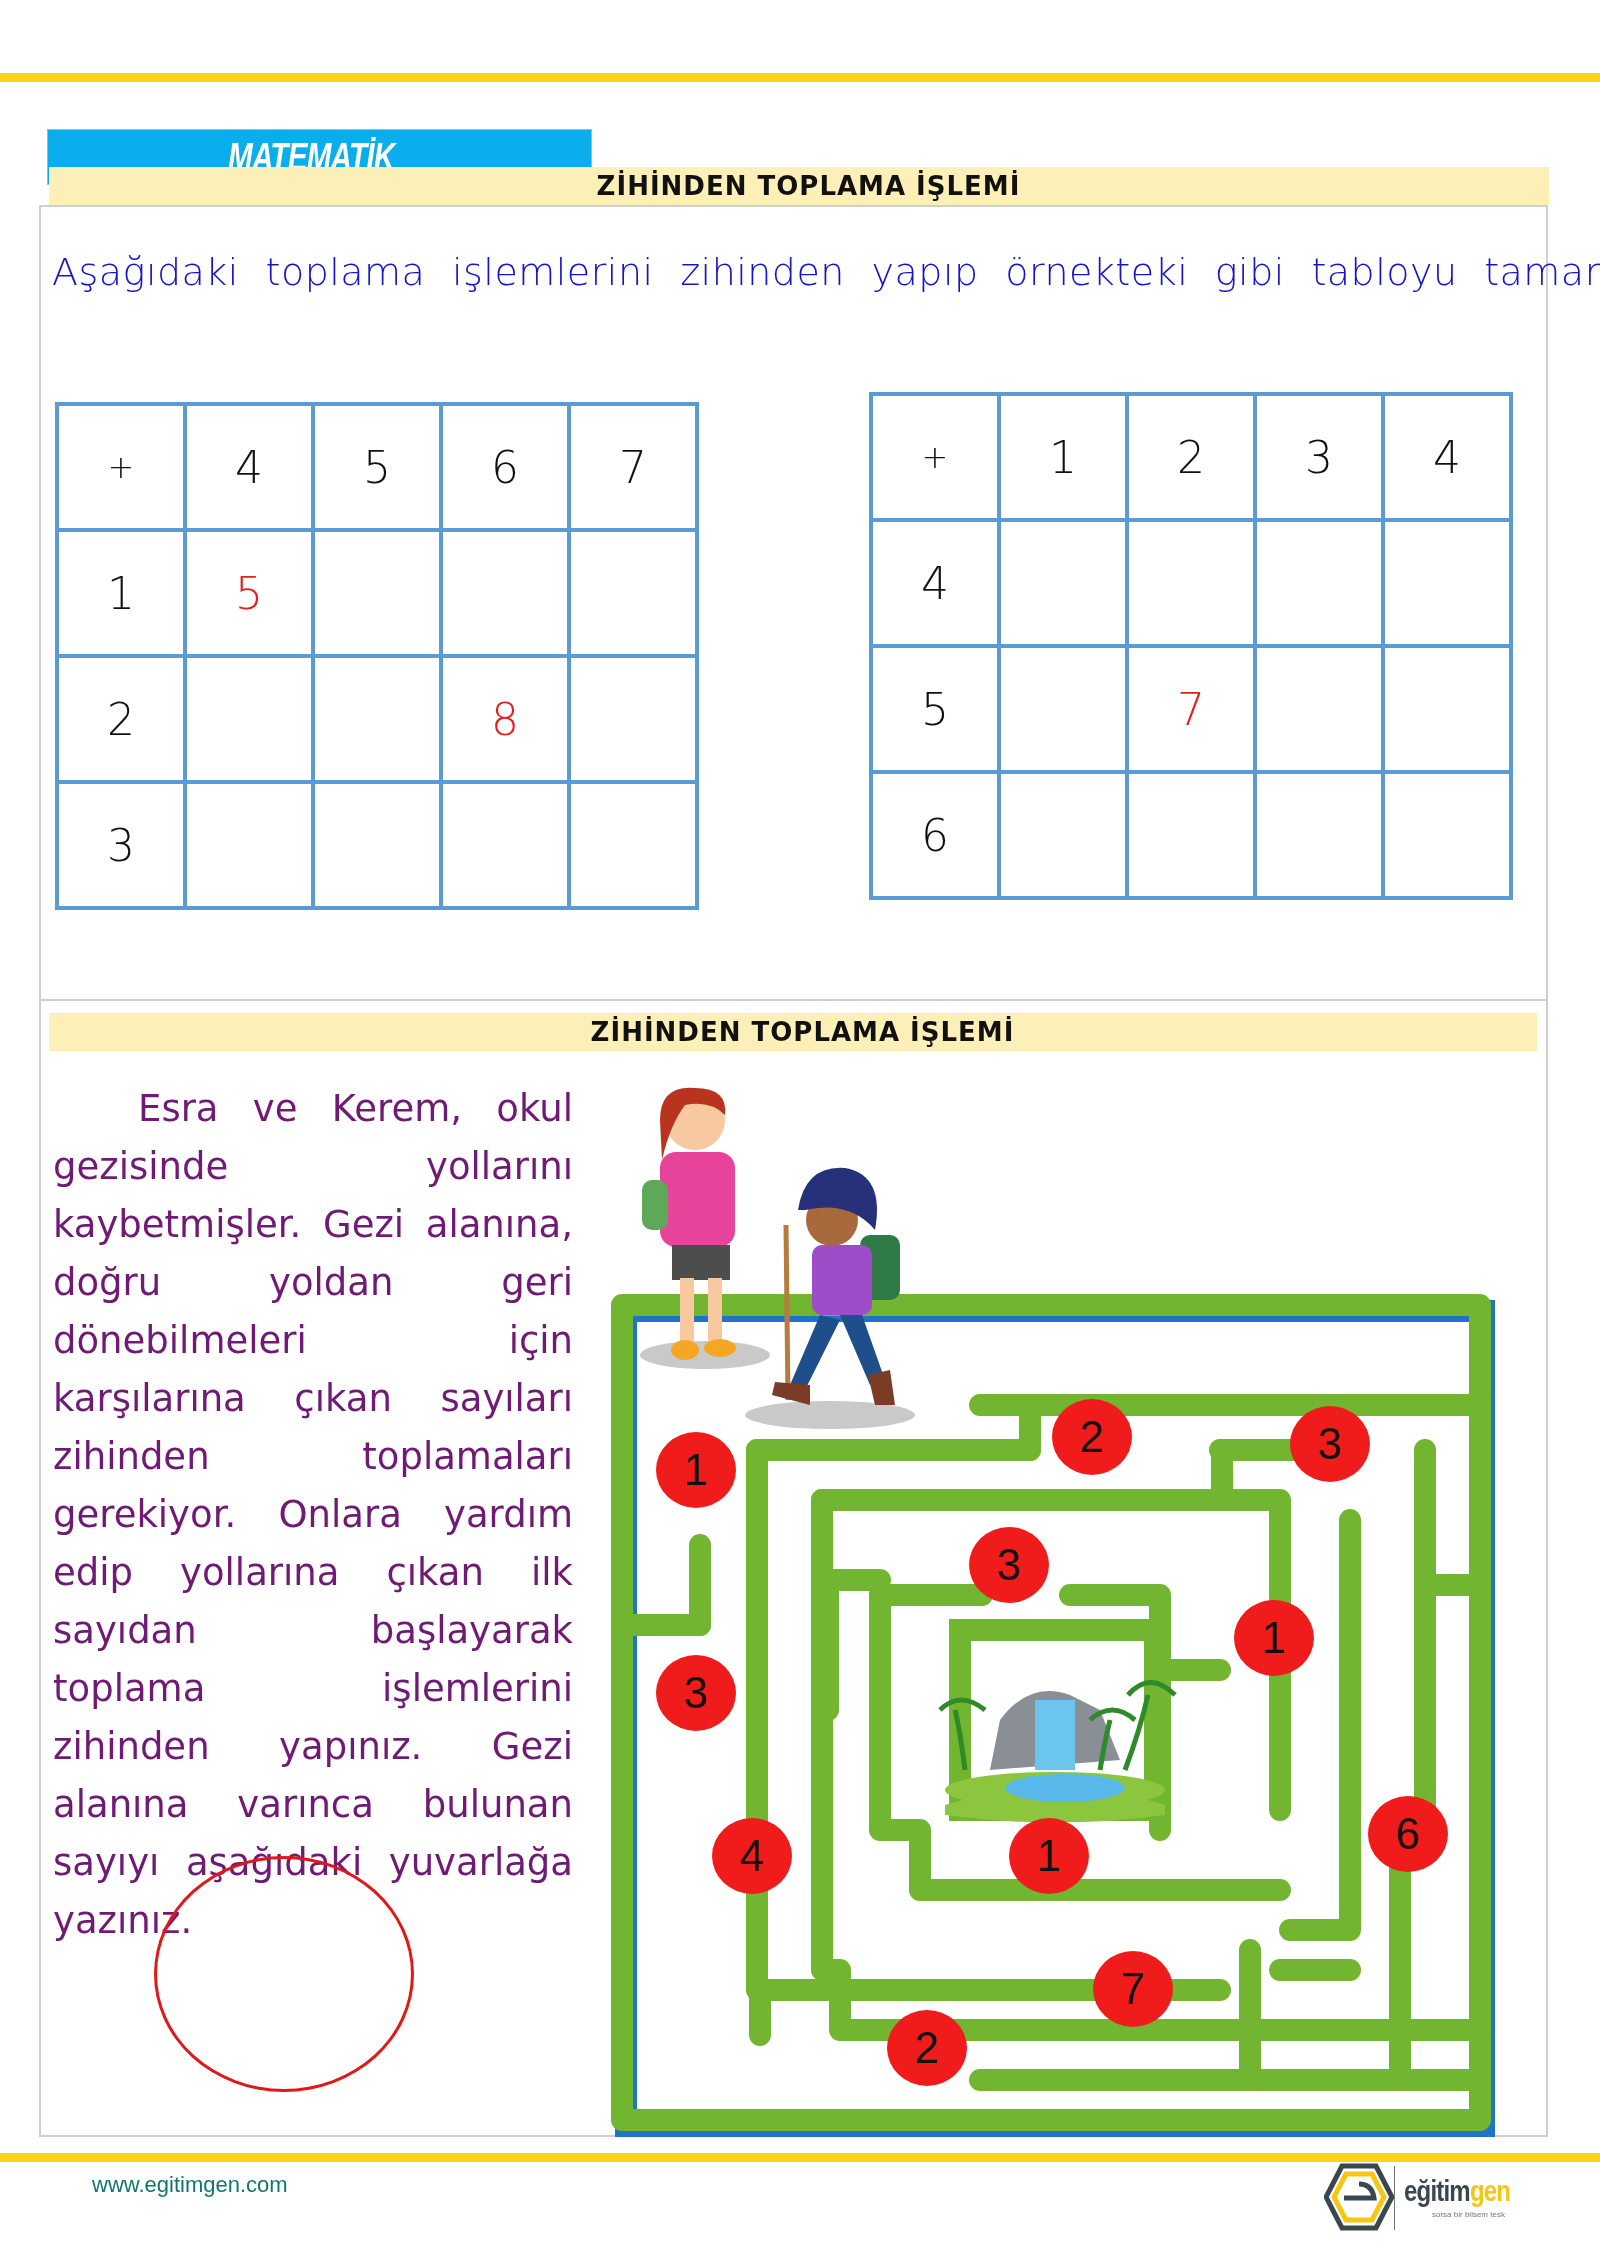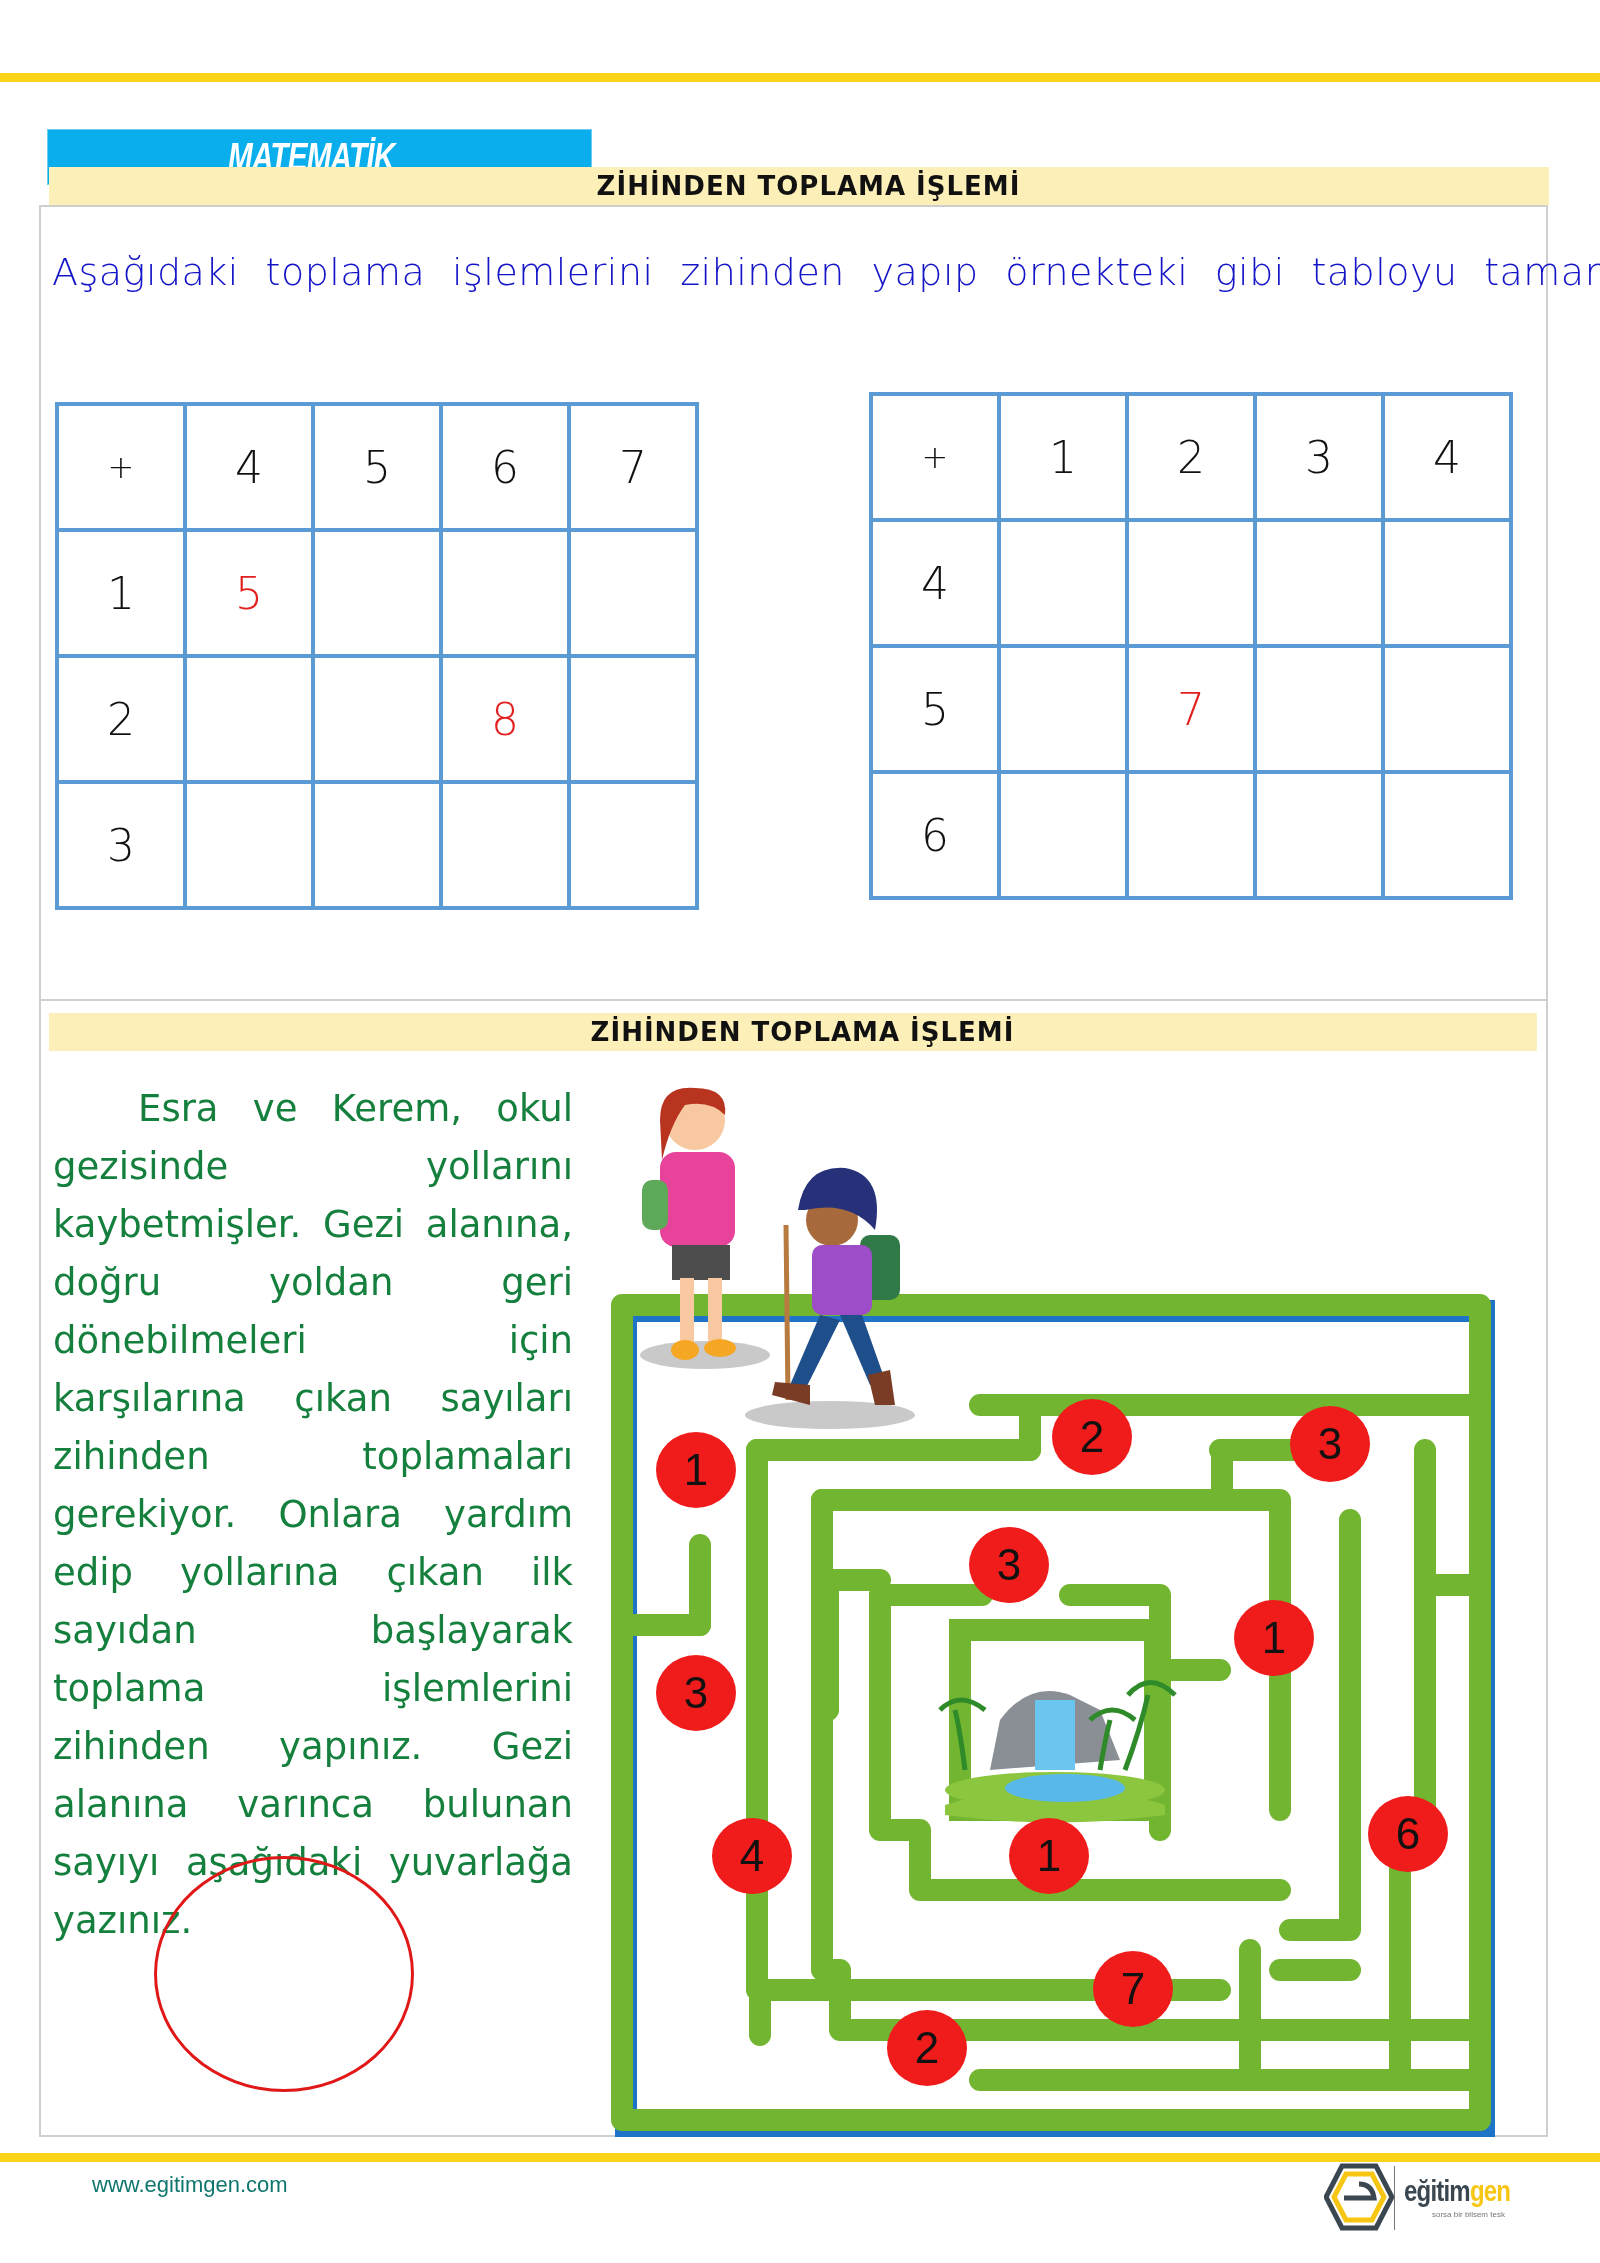--- a/index.html
+++ b/index.html
@@ -10,21 +10,21 @@
   .subject-bar { left: 47px; top: 97px; width: 545px; height: 56px; background: #0aaeec; border: 1px solid #6fcaf0; box-sizing: border-box; margin-top: 32px; }
   .subject-bar span { position: absolute; left: 180px; top: 6px; color: #ffffff; font-family: "Liberation Sans", sans-serif; font-weight: bold; font-style: italic; font-size: 38px; letter-spacing: -1px; transform: scaleX(0.78); transform-origin: left center; }
   .band { background: #fcf0b8; height: 38px; }
   .band span { display: block; text-align: center; font-family: "DejaVu Sans", sans-serif; font-weight: bold; font-size: 26px; color: #111111; line-height: 38px; letter-spacing: 1px; padding-left: 19px; }
   .box { border: 2px solid #cfcfcf; box-sizing: border-box; background: #fff; }
   .instr { left: 52px; top: 250px; font-family: "DejaVu Sans", sans-serif; font-size: 38px; color: #1515c8; letter-spacing: 0.5px; word-spacing: 14px; font-weight: 300; white-space: nowrap; }
   table.grid { position: absolute; border-collapse: collapse; }
   table.grid td { border: 4px solid #5b9bd5; width: 124px; height: 122px; text-align: center; vertical-align: middle; font-family: "DejaVu Sans", sans-serif; font-size: 44px; color: #111; font-weight: 200; padding: 0; }
   table.grid td.ans { color: #e32020; }
   table.grid td.plus { font-size: 32px; }
-  .story { left: 53px; top: 1080px; width: 520px; font-family: "DejaVu Sans", sans-serif; font-size: 37px; line-height: 58px; color: #15803d; text-align: justify; }
+  .story { left: 53px; top: 1080px; width: 520px; font-family: "DejaVu Sans", sans-serif; font-size: 37px; line-height: 58px; color: #701a75; text-align: justify; }
   .story p { margin: 0; text-indent: 85px; }
   .answer-circle { left: 154px; top: 1856px; width: 260px; height: 236px; border: 3px solid #e01818; border-radius: 50%; box-sizing: border-box; }
   .maze-wrap { left: 600px; top: 1070px; width: 910px; height: 1070px; }
   .footer-url { left: 92px; top: 2172px; font-family: "Liberation Sans", sans-serif; font-size: 22px; color: #0f766e; }
   .logo { left: 1324px; top: 2162px; width: 210px; height: 70px; }
   .logo-word { position: absolute; left: 80px; top: 12px; font-family: "Liberation Sans", sans-serif; font-weight: bold; font-size: 30px; letter-spacing: -1px; transform: scaleX(0.8); transform-origin: left center; }
   .logo-word .a { color: #3b4750; }
   .logo-word .b { color: #f6c612; }
   .logo-tag { position: absolute; left: 108px; top: 48px; font-family: "Liberation Sans", sans-serif; font-size: 8px; color: #777; }
   .logo-sep { position: absolute; left: 70px; top: 4px; width: 1px; height: 64px; background: #777; }

